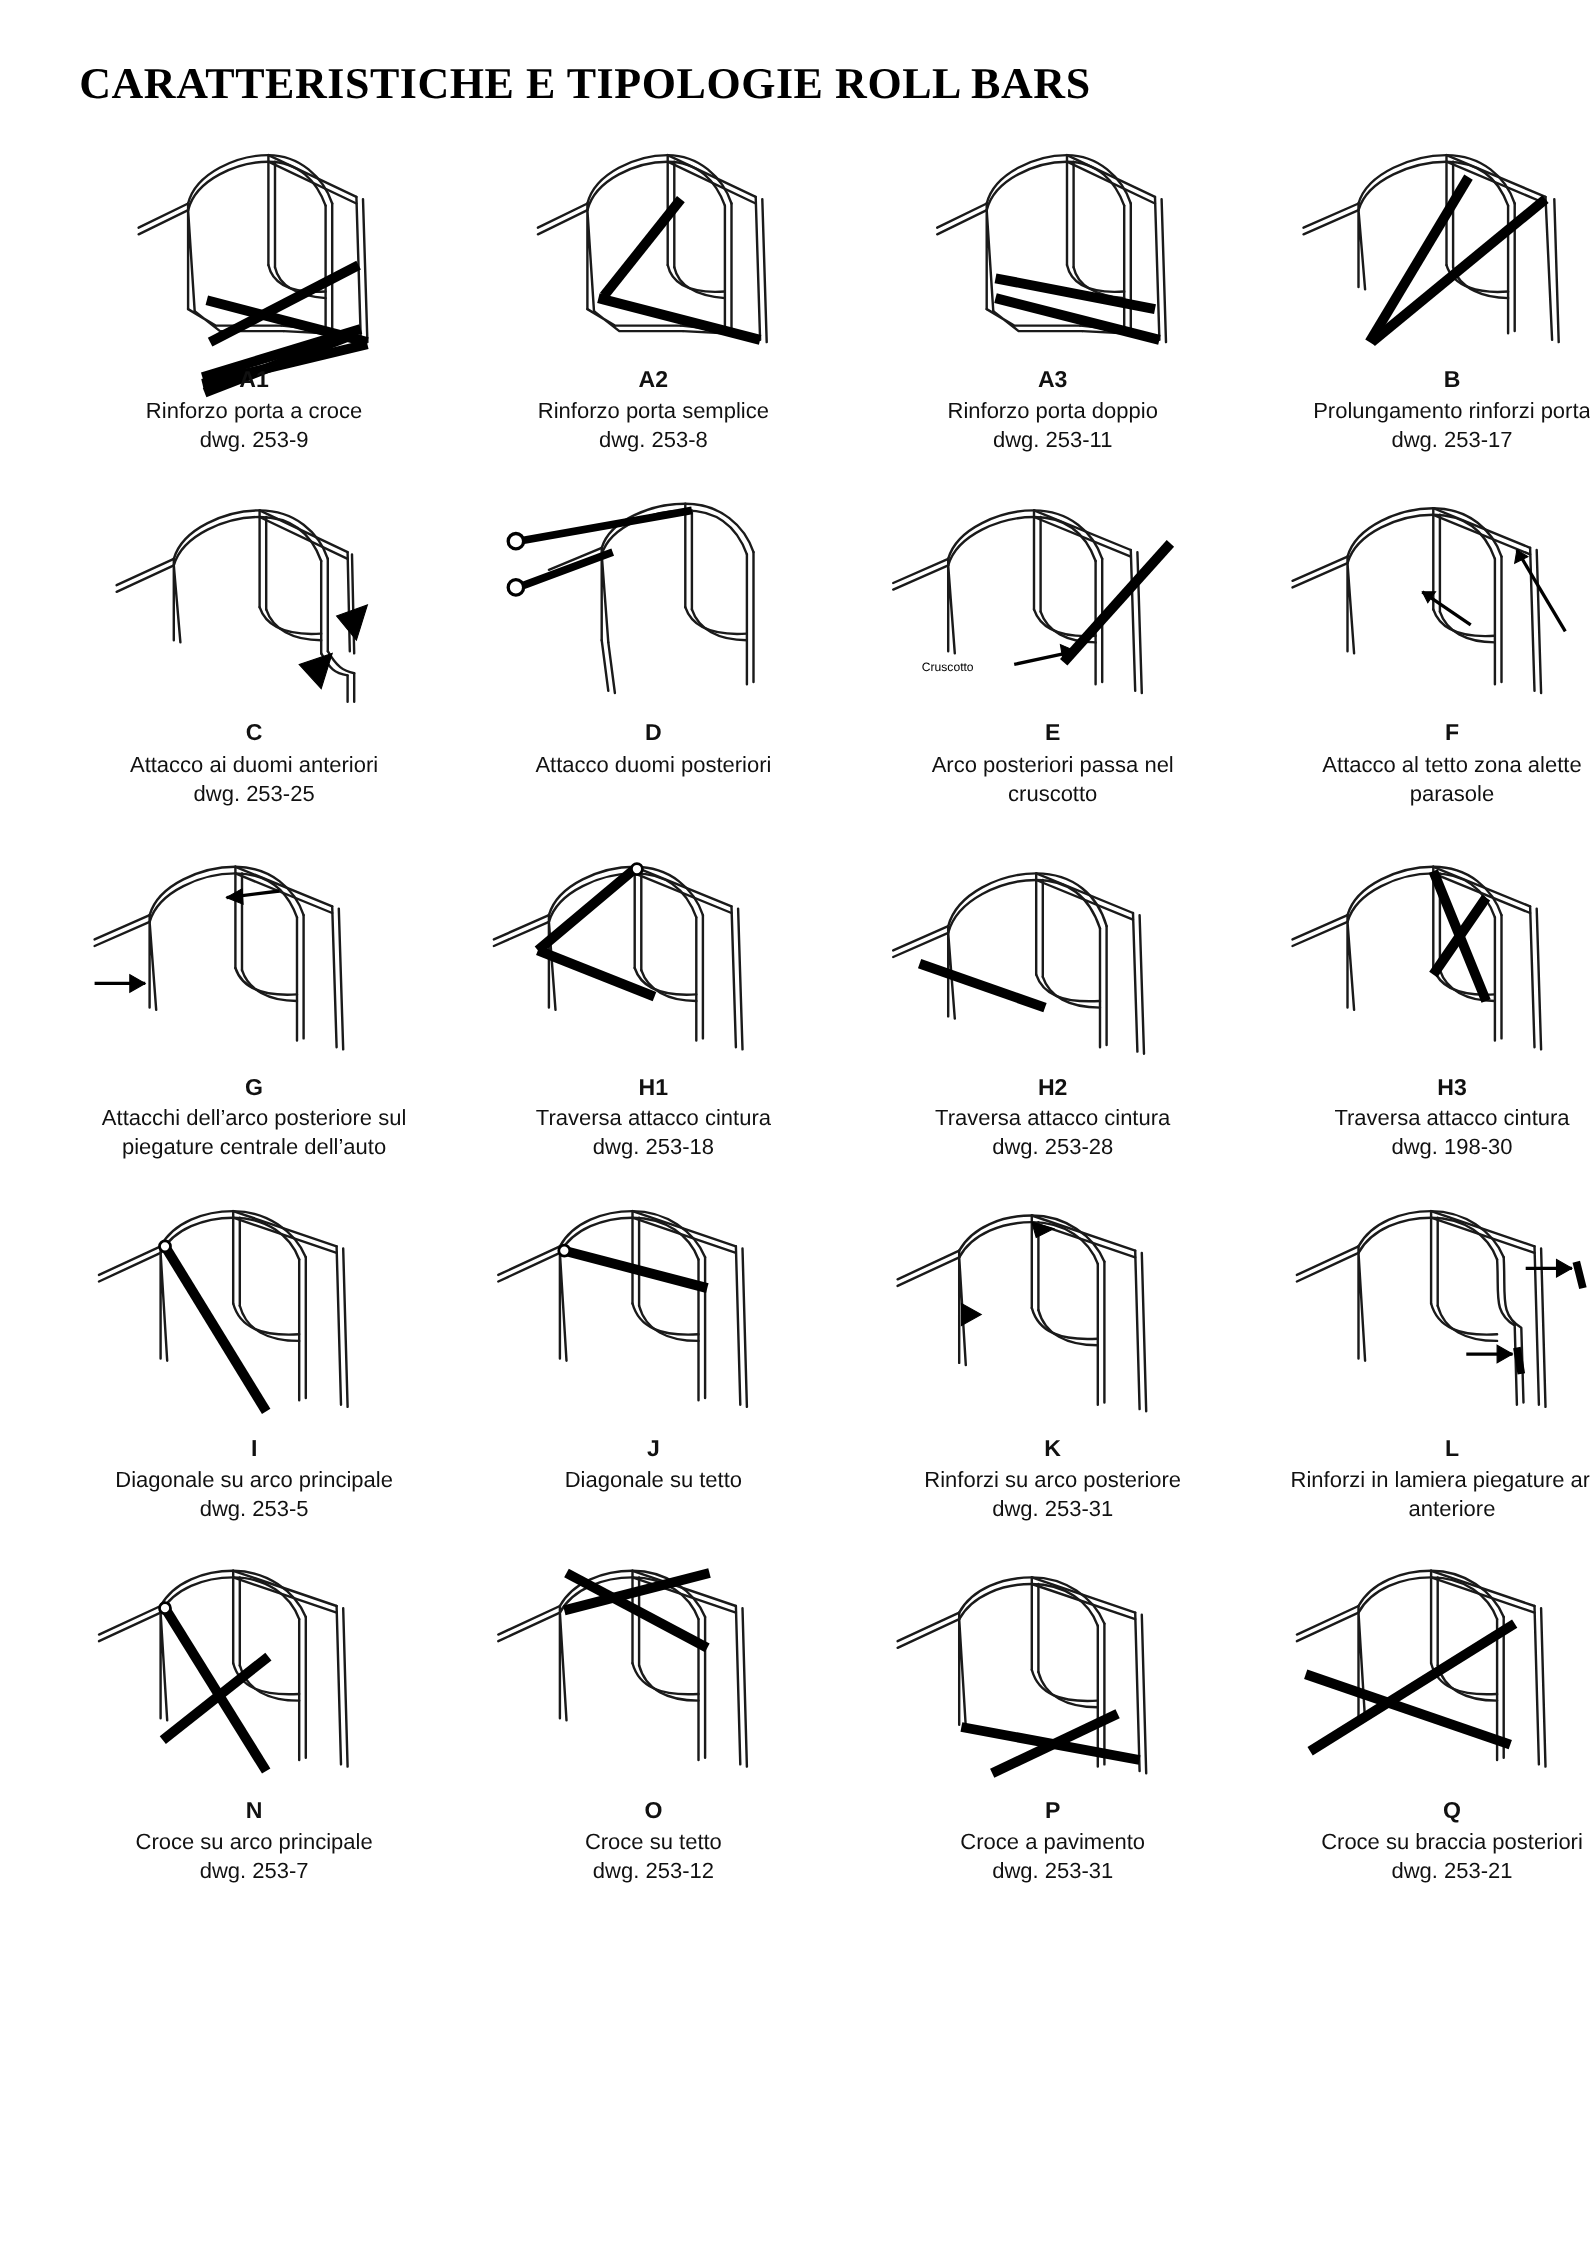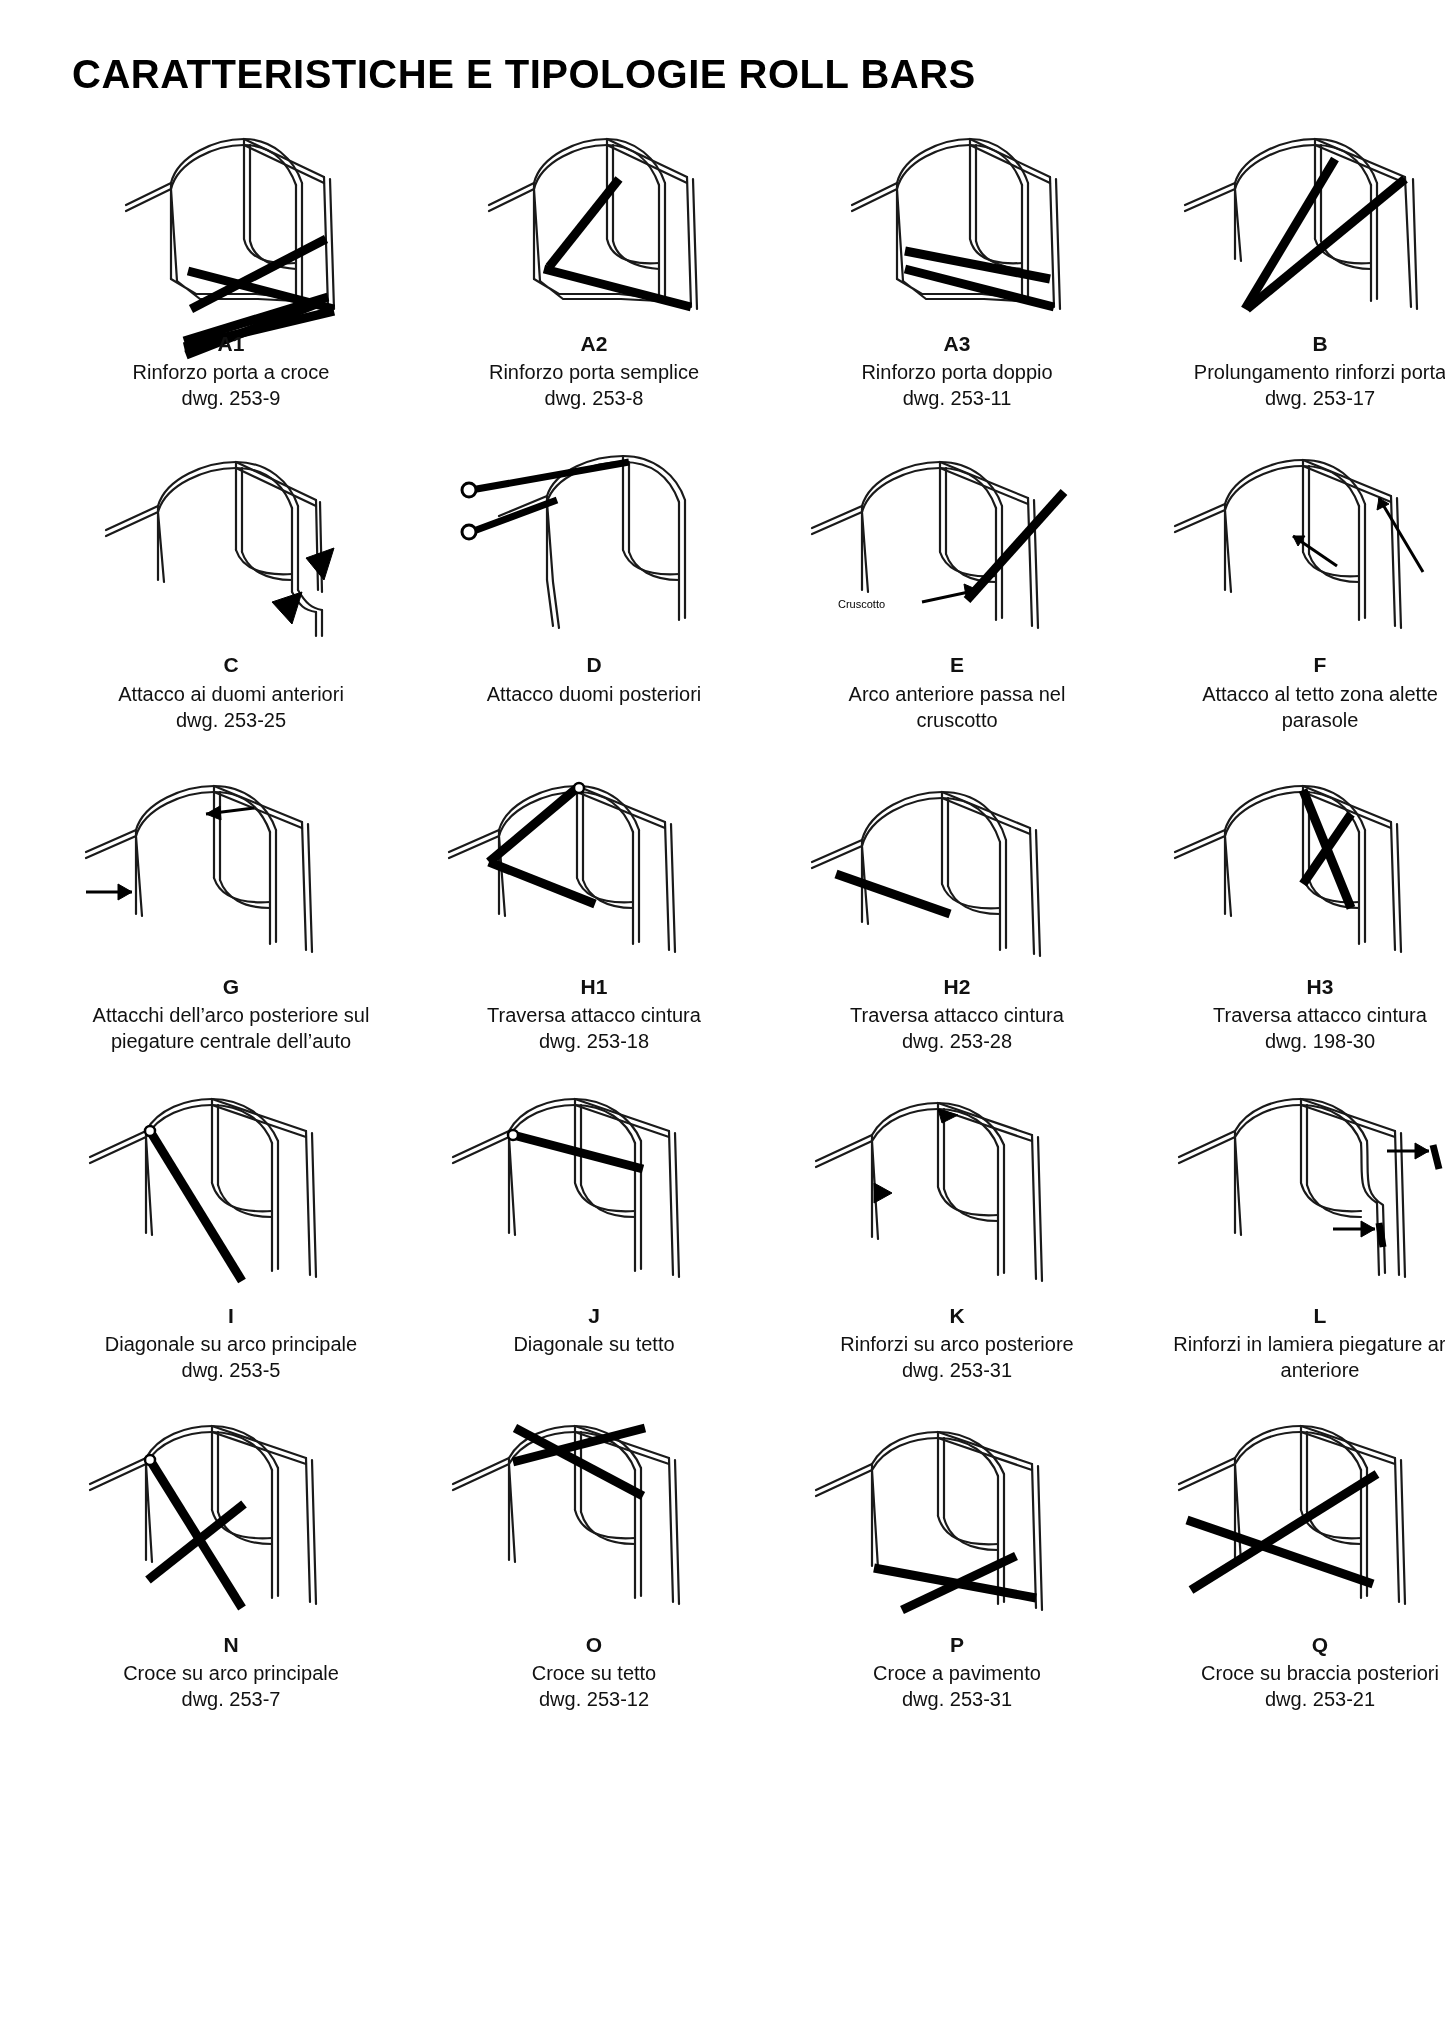--- a/index.html
+++ b/index.html
@@ -15,20 +15,21 @@
     width:1445px;height:2043px;
     box-sizing:border-box;
     padding:0 60px;
   }
   .page-title{
     font-size:40px;
     font-weight:bold;
     letter-spacing:0.5px;
     margin:52px 0 0 12px;
     color:#000;
+    font-family:Liberation Serif, serif;
   }
   .grid{
     margin-top:22px;
     display:grid;
     grid-template-columns:repeat(4,1fr);
     row-gap:0px;
     column-gap:0px;
     gap:21px;
   }
   .cell{
@@ -237,21 +238,21 @@
           <path d="M236 58 L240 186 M242 60 L246 188"></path>
           <path d="M154 114 C160 132 178 142 204 142"></path>
           <path d="M148 112 C154 130 172 138 204 136"></path>
         </g>
         <path class="bar" d="M175 160 L272 52"></path>
         <path class="arrow" d="M130 162 L186 150"></path>
         <path class="solidshape" d="M186 150 L172 144 L174 156 Z"></path>
         <text class="lbl" x="46" y="168">Cruscotto</text>
       </svg>
       <div class="code">E</div>
-      <div class="desc">Arco anteriore passa nel cruscotto</div>
+      <div class="desc">Arco posteriori passa nel cruscotto</div>
       <div class="dwg"></div>
     </div>
 
     <div class="cell">
       <svg class="fig" viewBox="0 0 330 210">
         <g class="tube">
           <path d="M20 86 L70 64 M20 92 L70 70"></path>
           <path d="M70 64 C78 36 118 20 148 20 C180 20 202 40 210 64"></path>
           <path d="M70 70 C78 42 118 26 148 26 C180 26 196 44 204 66"></path>
           <path d="M70 64 L70 150 M70 70 L76 152"></path>

